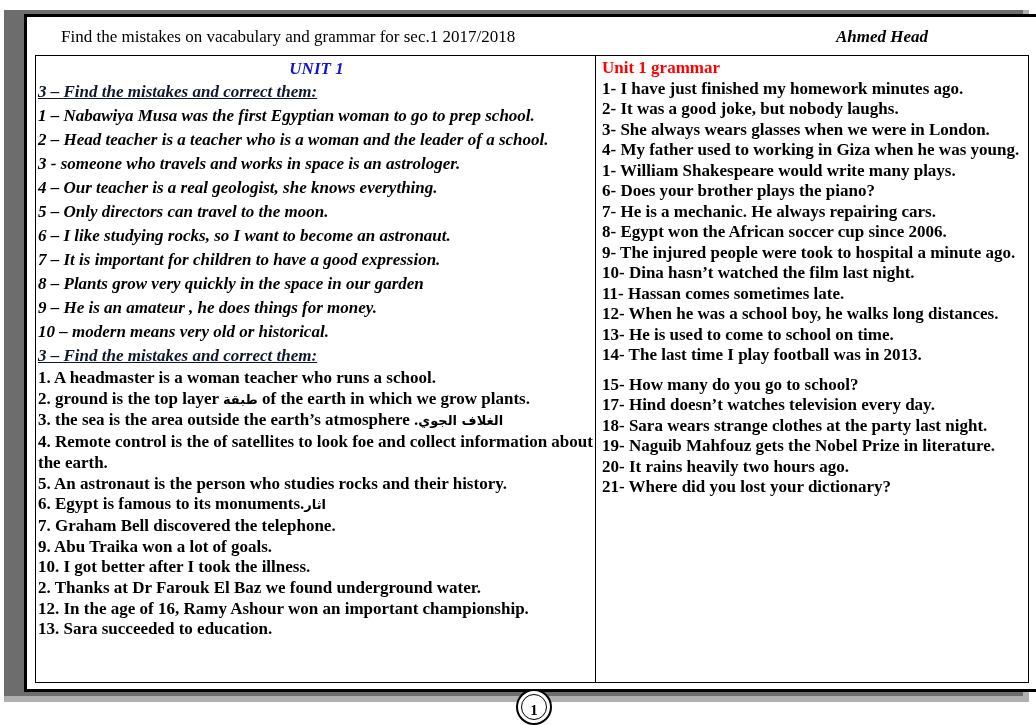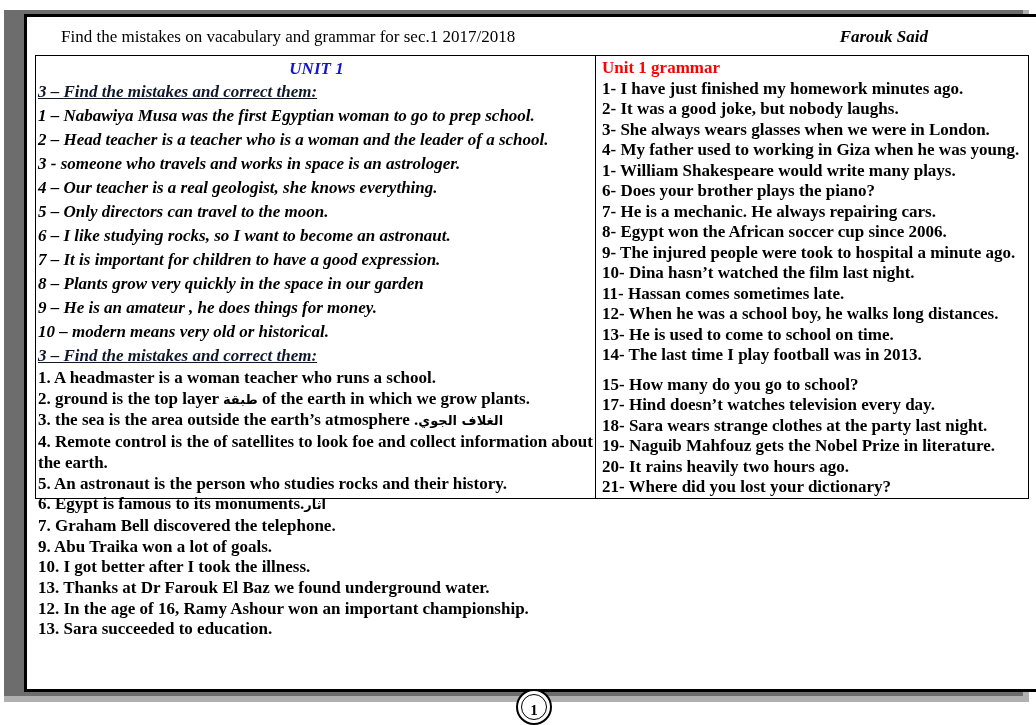--- a/index.html
+++ b/index.html
@@ -11,21 +11,21 @@
                   background: #6d6d6d; }
   .frame { position: absolute; left: 24px; top: 14px; width: 1015px; height: 678px;
            background: #fff; border: 3px solid #000; box-sizing: border-box; }
   .frame-shadow-right { position: absolute; left: 1023px; top: 10px; width: 6px; height: 692px; background: #b0b0b0; }
   .frame-shadow-bottom { position: absolute; left: 4px; top: 696px; width: 1025px; height: 6px; background: #b0b0b0; }
 
   .header-row { position: absolute; left: 0; top: 0; width: 100%; height: 40px; }
   .header-title { position: absolute; left: 34px; top: 10px; font-size: 17px; }
   .header-author { position: absolute; right: 108px; top: 10px; font-size: 17px; font-style: italic; font-weight: bold; }
 
-  .content-table { position: absolute; left: 8px; top: 38px; width: 994px; height: 444px;
+  .content-table { position: absolute; left: 8px; top: 38px; width: 994px; height: 628px;
                    border: 1px solid #000; box-sizing: border-box; }
   .col-left { position: absolute; left: 0; top: 0; width: 560px; height: 100%;
               border-right: 1px solid #000; box-sizing: border-box; padding: 2px 0 0 2px; }
   .col-right { position: absolute; left: 560px; top: 0; width: 432px; height: 100%;
                padding: 2px 0 0 6px; box-sizing: border-box; }
 
   .unit-title { text-align: center; color: #1414d6; font-weight: bold; font-style: italic;
                 font-size: 17px; line-height: 22px; height: 22px; }
   .section-heading { color: #0f172a; font-weight: bold; font-style: italic; text-decoration: underline;
                      font-size: 17px; line-height: 24px; height: 24px; }
@@ -47,21 +47,21 @@
 </head>
 <body>
 
 <div class="frame-shadow"></div>
 <div class="frame-shadow-right"></div>
 <div class="frame-shadow-bottom"></div>
 
 <div class="frame">
   <div class="header-row">
     <span class="header-title">Find the mistakes on vacabulary and grammar for  sec.1 2017/2018</span>
-    <span class="header-author">Farouk Said</span>
+    <span class="header-author">Ahmed Head</span>
   </div>
 
   <div class="content-table">
     <div class="col-left">
       <div class="unit-title">UNIT 1</div>
       <div class="section-heading">3 – Find the mistakes and correct them:</div>
       <div id="sec1">
           <div class="vocab-italic">1 – Nabawiya Musa was the first Egyptian woman to go to prep school.</div>
           <div class="vocab-italic">2 – Head teacher is a teacher who is a woman and the leader of a school.</div>
           <div class="vocab-italic">3 - someone who travels and works in space is an astrologer.</div>
@@ -77,21 +77,21 @@
       <div id="sec2">
           <div class="vocab-bold"><span>1. A headmaster is a woman teacher who runs a school.</span></div>
           <div class="vocab-bold"><span>2. ground is the top layer </span><span class="ar" dir="rtl">طبقة</span><span> of the earth in which we grow plants.</span></div>
           <div class="vocab-bold"><span>3. the sea is the area  outside the earth’s atmosphere .</span><span class="ar" dir="rtl">الغلاف الجوي</span></div>
           <div class="vocab-bold"><span>4. Remote control is the of satellites to look foe and collect information about the earth.</span></div>
           <div class="vocab-bold"><span>5. An astronaut is the person who studies rocks and their history.</span></div>
           <div class="vocab-bold"><span>6. Egypt is famous to its monuments.</span><span class="ar" dir="rtl">اثار</span></div>
           <div class="vocab-bold"><span>7. Graham Bell discovered the telephone.</span></div>
           <div class="vocab-bold"><span>9.  Abu Traika won a lot of goals.</span></div>
           <div class="vocab-bold"><span>10. I got better after I took the illness.</span></div>
-          <div class="vocab-bold"><span>13. Thanks at Dr Farouk El Baz we found underground water.</span></div>
+          <div class="vocab-bold"><span>2. Thanks at Dr Farouk El Baz we found underground water.</span></div>
           <div class="vocab-bold"><span>12. In the age of 16, Ramy Ashour won an important championship.</span></div>
           <div class="vocab-bold"><span>13. Sara succeeded to  education.</span></div>
         </div>
     </div>
 
     <div class="col-right">
       <div class="grammar-title">Unit 1 grammar</div>
       <div id="gramA">
           <div class="grammar-item">1- I have just finished my homework minutes ago.</div>
           <div class="grammar-item">2- It was a good joke, but nobody laughs.</div>

